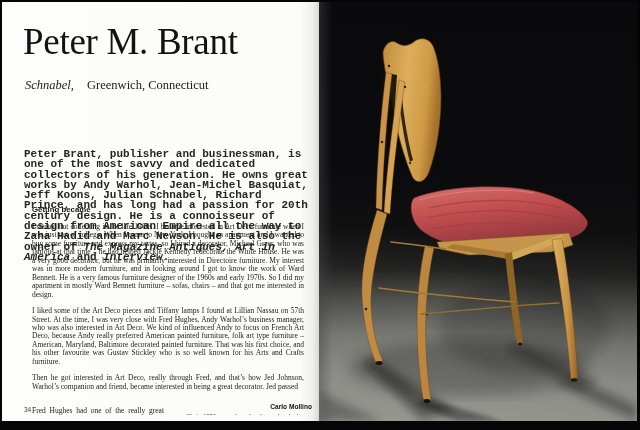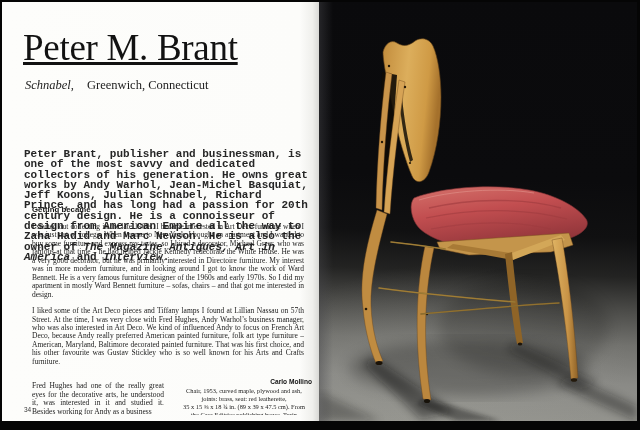--- a/index.html
+++ b/index.html
@@ -7,23 +7,23 @@
     position:relative; width:640px; height:430px; background:#050505;
     overflow:hidden; font-family:"Liberation Serif", serif;
   }
   
   .page-left {
     position:absolute; left:2px; top:2px; width:317px; height:419px;
     background:linear-gradient(90deg,#fdfdfb 0%,#fcfcfa 94%,#efefec 98%,#d8d8d5 100%);
     overflow:hidden;
   }
   .page-title {
-    position:absolute; left:21px; top:25px; width:290px;
+    position:absolute; left:21px; top:19px; width:290px;
     font-size:37px; line-height:42px; color:#121212; letter-spacing:-0.3px;
-    font-family:"Liberation Serif", serif; white-space:nowrap;text-decoration:underline;
+    font-family:"Liberation Serif", serif; white-space:nowrap;
   }
   .page-subtitle {
     position:absolute; left:23px; top:76px; font-size:12.5px; color:#1c1c1c;
   }
   .page-subtitle .role { font-style:italic; }
   .page-subtitle .loc { font-style:normal; margin-left:10px; }
   .intro {
     position:absolute; left:22px; top:147px; width:288px;
     font-family:Liberation Mono, monospace; font-weight:bold;
     font-size:11px; line-height:10.3px; color:#262626; text-align:left;
@@ -84,20 +84,21 @@
 
     <div class="intro">
       <span>Peter Brant, publisher and businessman, is one of the most savvy and dedicated collectors of his generation. He owns great works by Andy Warhol, Jean-Michel Basquiat, Jeff Koons, Julian Schnabel, Richard Prince, and has long had a passion for 20th century design. He is a connoisseur of design from American Empire all the way to Zaha Hadid and Marc Newson. He is also the owner of </span><span class="mag">The Magazine Antiques, Art in America</span><span> and </span><span class="mag">Interview</span><span>.</span>
     </div>
 
     <div class="section-heading">Getting became</div>
 
     <div class="body-text">
       <p>I started out collecting in the late 1960s. I became interested in Art Deco furniture when I was just out of college. When I came to New York, I bought an apartment and I wanted to buy some furniture and express my tastes, so I hired a decorator, Michael Greer, who was famous at that time – he had helped Jackie Kennedy redecorate the White House. He was a very good decorator, but he was primarily interested in Directoire furniture. My interest was in more modern furniture, and in looking around I got to know the work of Ward Bennett. He is a very famous furniture designer of the 1960s and early 1970s. So I did my apartment in mostly Ward Bennett furniture – sofas, chairs – and that got me interested in design.</p>
       <p>I liked some of the Art Deco pieces and Tiffany lamps I found at Lillian Nassau on 57th Street. At the time, I was very close with Fred Hughes, Andy Warhol’s business manager, who was also interested in Art Deco. We kind of influenced Andy to focus on French Art Deco, because Andy really preferred American painted furniture, folk art type furniture – American, Maryland, Baltimore decorated painted furniture. That was his first choice, and his other favourite was Gustav Stickley who is so well known for his Arts and Crafts furniture.</p>
+      <p>Then he got interested in Art Deco, really through Fred, and that’s how Jed Johnson, Warhol’s companion and friend, became interested in being a great decorator. Jed passed</p>
 
       <div class="lower-row">
         <div class="col-text">
           <p>Fred Hughes had one of the really great eyes for the decorative arts, he understood it, was interested in it and studied it. Besides working for Andy as a business</p>
         </div>
         <div class="col-caption">
           <div class="caption-artist">Carlo Mollino</div>
           <div class="caption-line">Chair, 1953, curved maple, plywood and ash,</div>
           <div class="caption-line">joints: brass, seat: red leatherette,</div>
           <div class="caption-line">35 x 15 ⅜ x 18 ¾ in. (89 x 39 x 47.5 cm). From</div>

